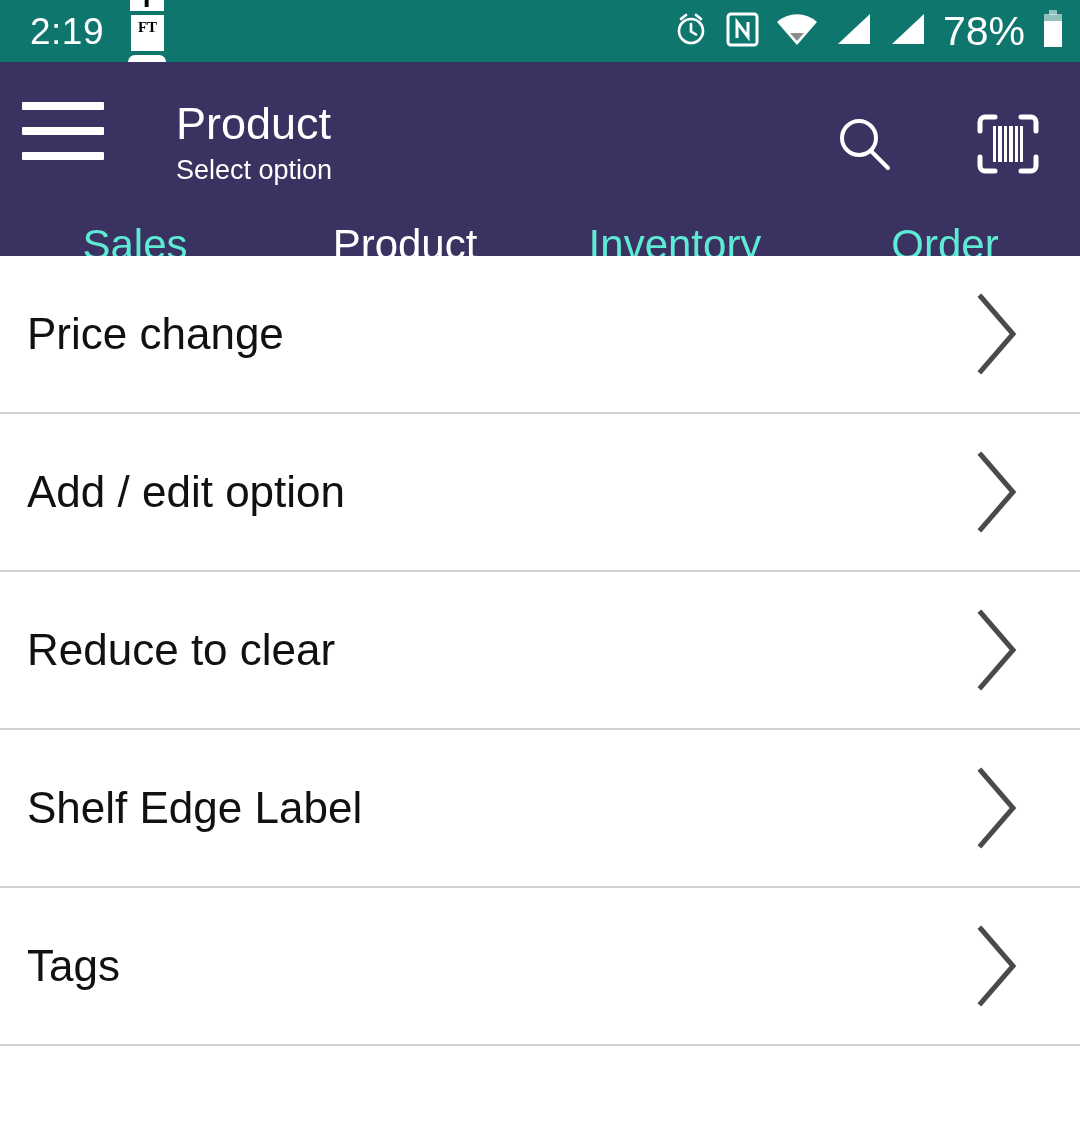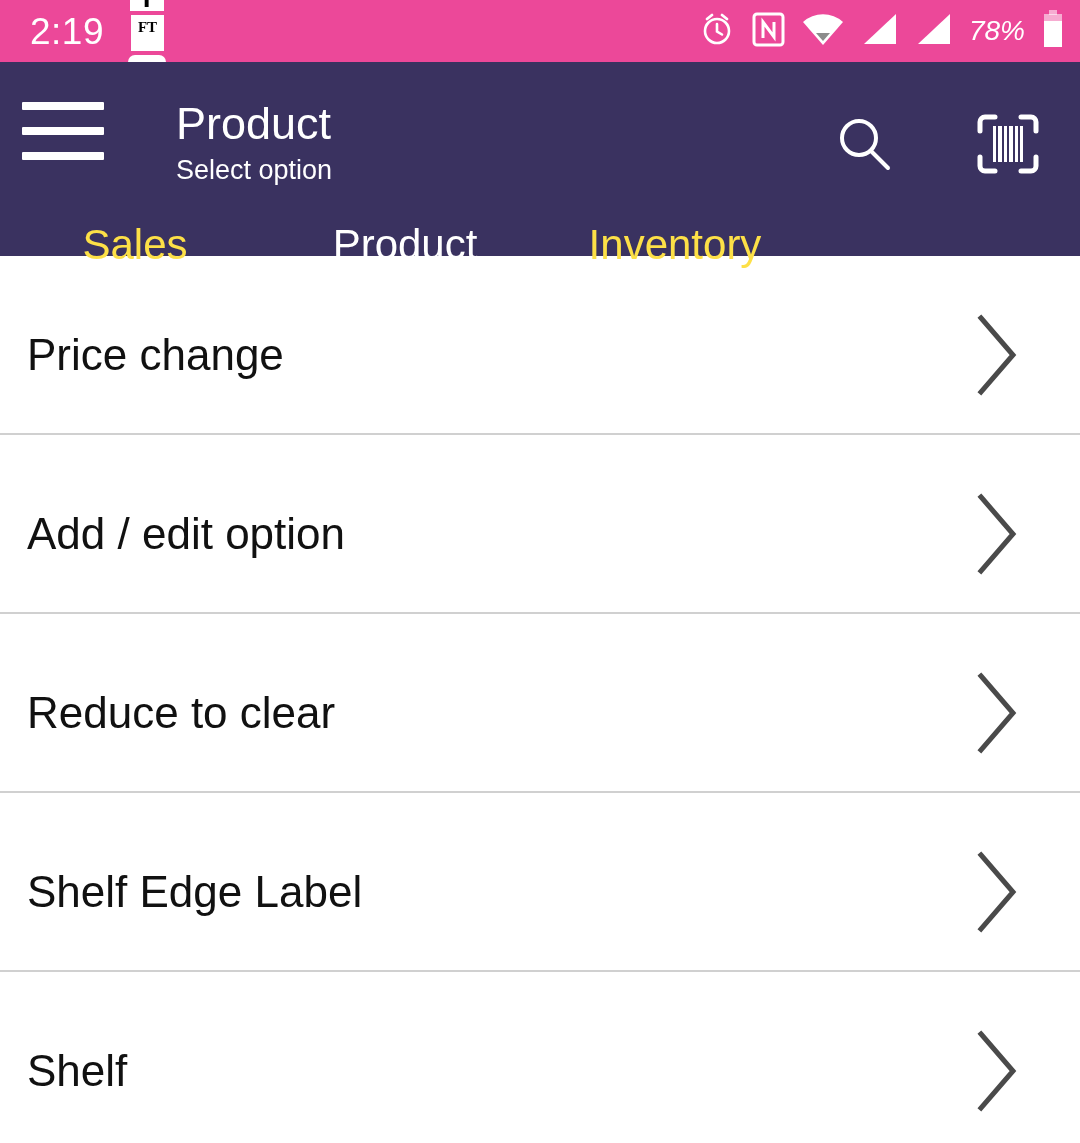--- a/index.html
+++ b/index.html
@@ -17,21 +17,21 @@
     width: 1080px;
     height: 1143px;
     background: #ffffff;
   }
 
   
   .status-bar {
     position: relative;
     width: 100%;
     height: 62px;
-    background: #ec4899;
+    background: #0f766e;
     display: flex;
     align-items: center;
     padding: 0 16px 0 30px;
   }
   .status-time {
     color: #ffffff;
     font-size: 37px;
     font-weight: 400;
     letter-spacing: 0.5px;
     line-height: 1;
@@ -44,25 +44,24 @@
   }
   .status-right {
     margin-left: auto;
     display: flex;
     align-items: center;
     gap: 17px;
   }
   .sicon { display: block; }
   .battery-pct {
     color: #ffffff;
-    font-size: 28px;
+    font-size: 41px;
     font-weight: 400;
     line-height: 1;
     letter-spacing: 0px;
-    font-style: italic;
   }
 
   
   .podcast-icon {
     display: flex;
     align-items: center;
     gap: 3px;
     height: 34px;
   }
   .podcast-icon i {
@@ -144,21 +143,21 @@
     flex: 1 1 0;
     text-align: center;
     position: relative;
     height: 99px;
     cursor: pointer;
     padding-top: 12px;
   }
   .tab-label {
     font-size: 42px;
     line-height: 50px;
-    color: #fde047;
+    color: #5eead4;
     font-weight: 400;
   }
   .tab.active .tab-label { color: #ffffff; }
   .tab-indicator {
     position: absolute;
     bottom: 0;
     left: 0;
     right: 0;
     height: 15px;
     background: transparent;
@@ -169,21 +168,20 @@
   .list { background: #ffffff; }
   .list-item {
     position: relative;
     height: 158px;
     display: flex;
     align-items: center;
     padding: 0 57px 0 27px;
     background: #ffffff;
     cursor: pointer;
     border-bottom: 2px solid #d0d0d0;
-    margin-top: 21px;
   }
   .list-item-label {
     font-size: 44px;
     line-height: 52px;
     color: #111111;
     font-weight: 400;
     flex: 1 1 auto;
   }
   .chevron {
     flex: 0 0 auto;
@@ -347,20 +345,21 @@
         <div class="tab-label">Product</div>
         <div class="tab-indicator"></div>
       </div>
 
       <div class="tab">
         <div class="tab-label">Inventory</div>
         <div class="tab-indicator"></div>
       </div>
 
       <div class="tab">
+        <div class="tab-label">Order</div>
         <div class="tab-indicator"></div>
       </div>
 
     </div>
   </div>
 
   <div class="list">
 
     <div class="list-item">
       <div class="list-item-label">Price change</div>
@@ -392,21 +391,21 @@
     <div class="list-item">
       <div class="list-item-label">Shelf Edge Label</div>
       <div class="chevron">
         <svg width="52" height="86" viewBox="0 0 52 86">
             <path d="M10 6 L42 43 L10 80" fill="none" stroke="#4a4a4a" stroke-width="5" stroke-linecap="square"></path>
           </svg>
       </div>
     </div>
 
     <div class="list-item">
-      <div class="list-item-label">Shelf</div>
+      <div class="list-item-label">Tags</div>
       <div class="chevron">
         <svg width="52" height="86" viewBox="0 0 52 86">
             <path d="M10 6 L42 43 L10 80" fill="none" stroke="#4a4a4a" stroke-width="5" stroke-linecap="square"></path>
           </svg>
       </div>
     </div>
 
   </div>
 
 </div>

